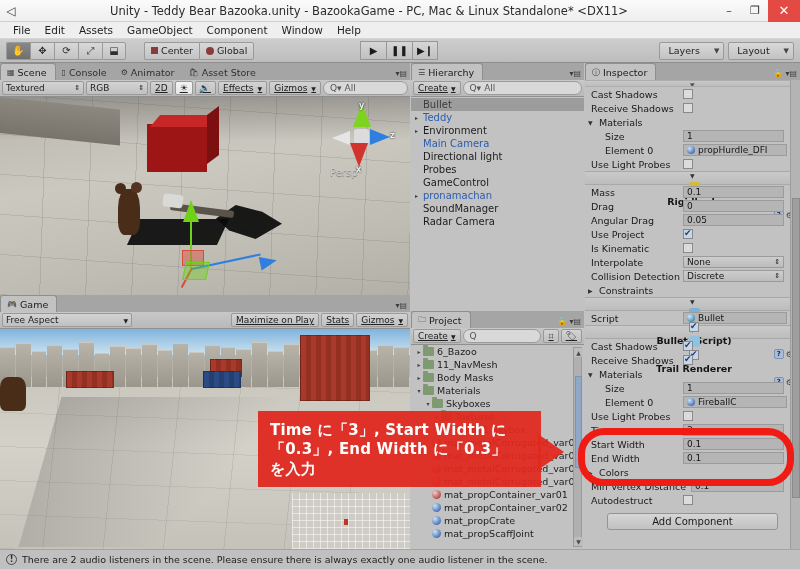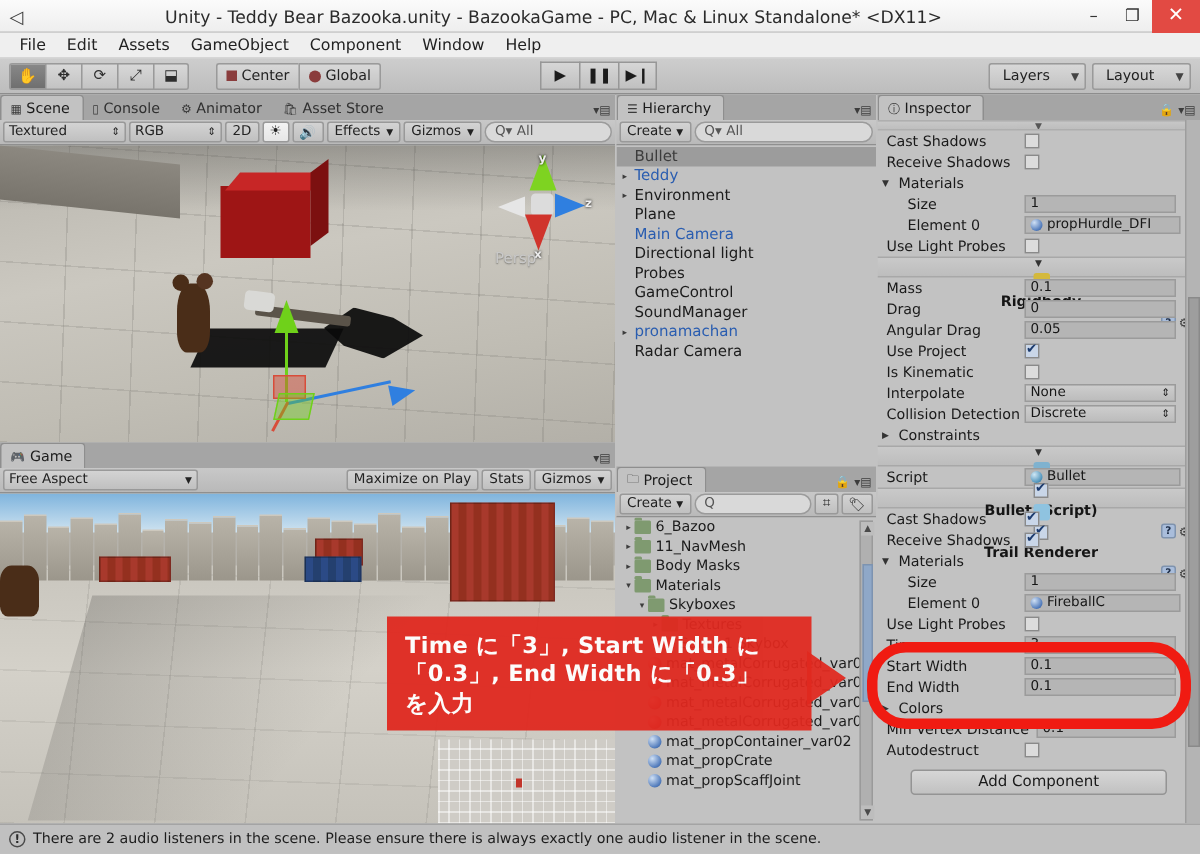--- a/index.html
+++ b/index.html
@@ -110,21 +110,21 @@
     display:flex; align-items:center; gap:2px; padding:0 2px;
   }
   .sb-pop {
     height:14px; background:linear-gradient(#d3d3d3,#c0c0c0); border:1px solid #999;
     border-radius:2px; display:flex; align-items:center; justify-content:space-between;
     padding:0 3px; font-size:9px; color:#222;
   }
   .sb-btn {
     height:14px; background:linear-gradient(#d3d3d3,#c0c0c0); border:1px solid #999;
     border-radius:2px; display:flex; align-items:center; justify-content:center;
-    padding:0 4px; font-size:9px; color:#222;
+    padding:0 4px; font-size:9px; color:#222;text-decoration:underline;
   }
   .sb-btn.pressed { background:linear-gradient(#f3f3f3,#e6e6e6); }
   .search {
     height:14px; background:#d9d9d9; border:1px solid #9b9b9b; border-radius:7px;
     display:flex; align-items:center; padding:0 6px; font-size:9px; color:#555; gap:3px;
   }
 
   
   #scene-panel { left:0; top:63px; width:410px; height:232px; }
   .scene-view { position:relative; width:410px; height:198px; overflow:hidden; background:#9f9f9b; }
@@ -525,47 +525,43 @@
           <span>Bullet</span>
         </div>
       <div class="hrow prefab">
           <span class="harrow">▸</span>
           <span>Teddy</span>
         </div>
       <div class="hrow">
           <span class="harrow">▸</span>
           <span>Environment</span>
         </div>
-      <div class="hrow">
-          <span class="harrow"></span>
-          <span>Plane</span>
-        </div>
       <div class="hrow prefab">
           <span class="harrow"></span>
           <span>Main Camera</span>
         </div>
       <div class="hrow">
           <span class="harrow"></span>
           <span>Directional light</span>
         </div>
       <div class="hrow">
           <span class="harrow"></span>
           <span>Probes</span>
         </div>
       <div class="hrow">
           <span class="harrow"></span>
           <span>GameControl</span>
         </div>
+      <div class="hrow prefab">
+          <span class="harrow">▸</span>
+          <span>pronamachan</span>
+        </div>
       <div class="hrow">
           <span class="harrow"></span>
           <span>SoundManager</span>
-        </div>
-      <div class="hrow prefab">
-          <span class="harrow">▸</span>
-          <span>pronamachan</span>
         </div>
       <div class="hrow">
           <span class="harrow"></span>
           <span>Radar Camera</span>
         </div>
     </div>
   </div>
 
   <div class="panel" id="proj-panel">
     <div class="tabrow">
@@ -630,20 +626,24 @@
           <span class="matball r"></span>
           <span>mat_metalCorrugated_var02</span>
         </div>
       <div class="prow" style="padding-left:21px;">
           <span class="matball r"></span>
           <span>mat_metalCorrugated_var03</span>
         </div>
       <div class="prow" style="padding-left:21px;">
           <span class="matball r"></span>
           <span>mat_metalCorrugated_var04</span>
+        </div>
+      <div class="prow" style="padding-left:21px;">
+          <span class="matball r"></span>
+          <span>mat_propContainer_var01</span>
         </div>
       <div class="prow" style="padding-left:21px;">
           <span class="matball"></span>
           <span>mat_propContainer_var02</span>
         </div>
       <div class="prow" style="padding-left:21px;">
           <span class="matball"></span>
           <span>mat_propCrate</span>
         </div>
       <div class="prow" style="padding-left:21px;">

